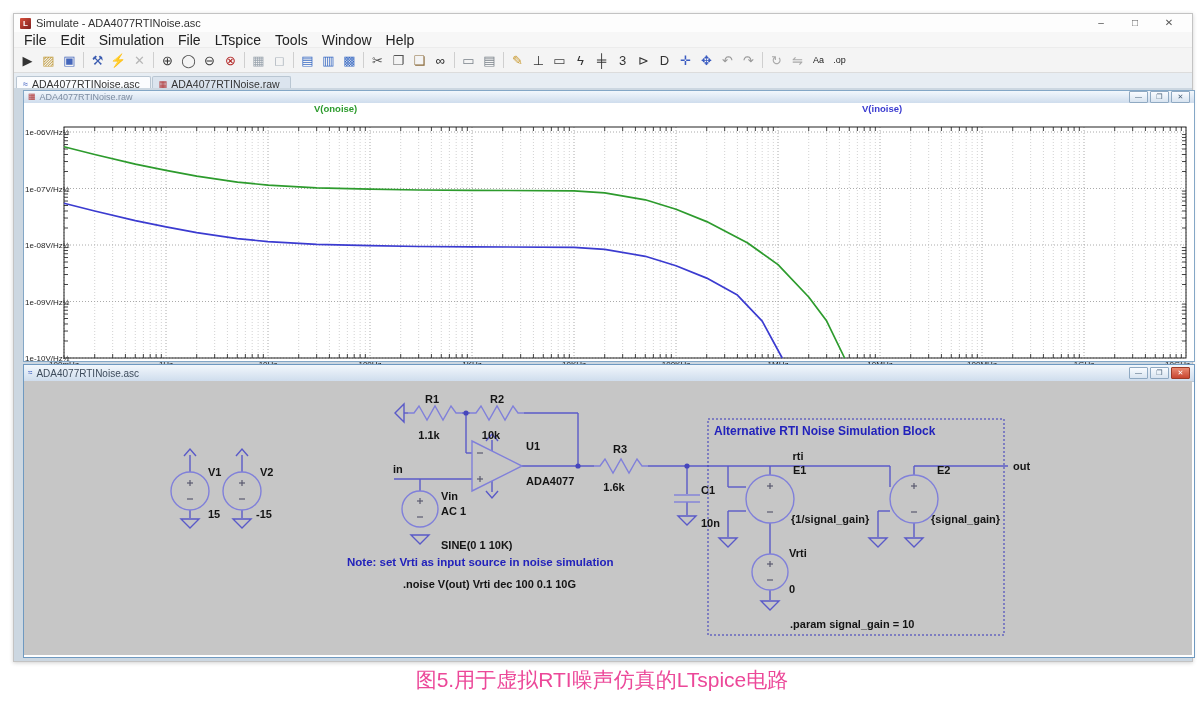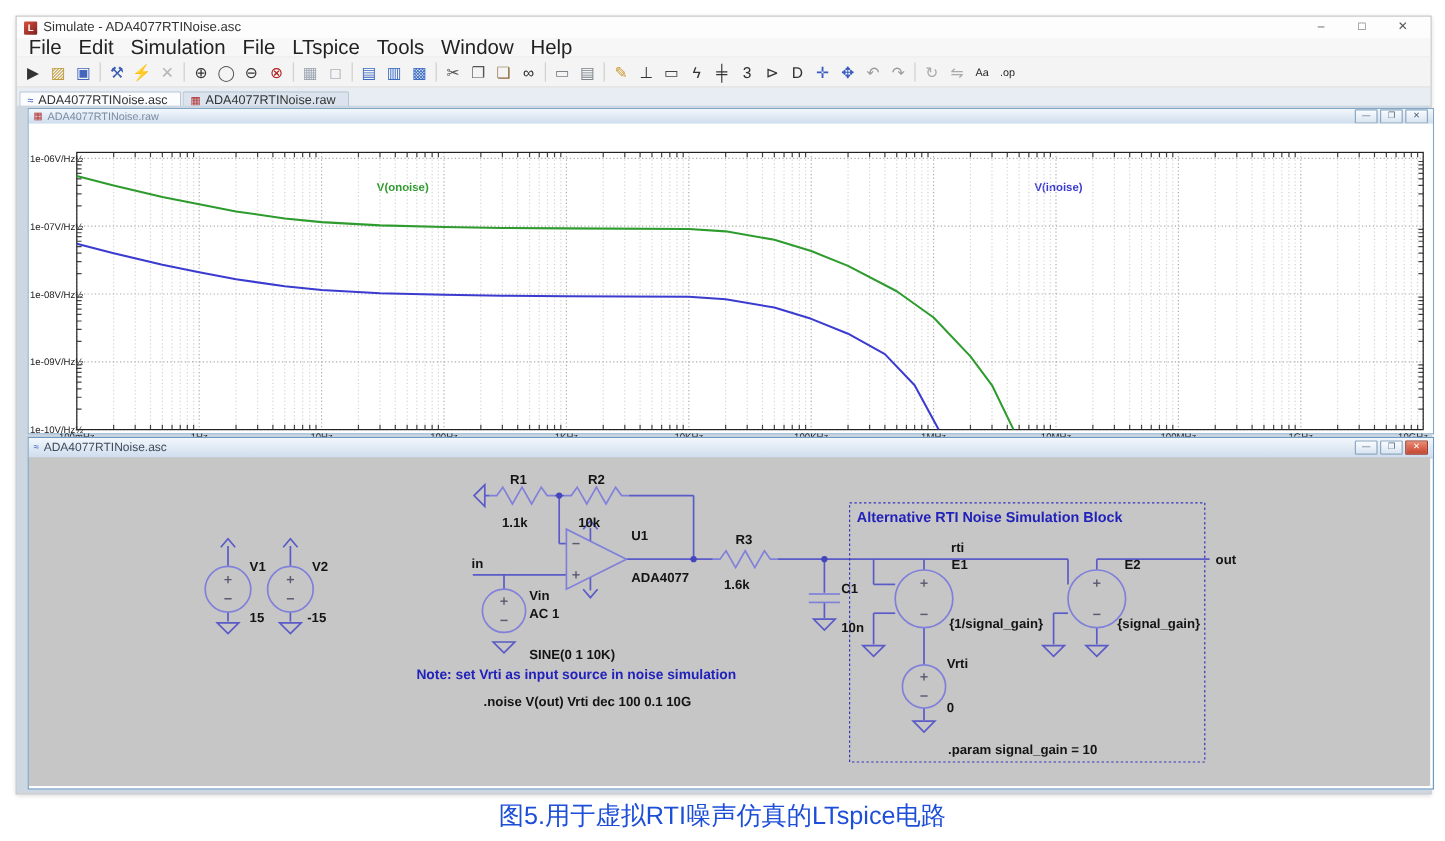--- a/index.html
+++ b/index.html
@@ -3,21 +3,21 @@
 <meta charset="utf-8">
 <style>
   html,body{margin:0;padding:0;background:#ffffff;}
   body{width:1204px;height:701px;position:relative;font-family:"Liberation Sans",sans-serif;overflow:hidden;}
   .app-window{position:absolute;left:13px;top:13px;width:1178px;height:647px;background:#f2f2f2;border:1px solid #c3c3c3;box-shadow:0 1px 4px rgba(0,0,0,.18);}
   .titlebar{height:18px;display:flex;align-items:center;gap:5px;padding:0 6px;background:#fdfdfd;font-size:11px;color:#333;}
   .logo{width:11px;height:11px;background:linear-gradient(135deg,#d8503c,#7d1f1f);color:#fff;font-size:8px;font-weight:bold;display:flex;align-items:center;justify-content:center;border-radius:1px;}
   .win-controls{margin-left:auto;display:flex;gap:0;}
   .win-btn{width:34px;text-align:center;font-size:10px;color:#555;line-height:18px;}
   .menubar{display:flex;padding:0 3px;background:#f7f7f7;border-bottom:1px solid #ececec;height:15px;align-items:center;}
-  .menu-item{font-size:17px;color:#222;padding:0 7px;}
+  .menu-item{font-size:14px;color:#222;padding:0 7px;}
   .toolbar{display:flex;align-items:center;padding:1px 3px;background:#f4f4f4;border-bottom:1px solid #dcdcdc;height:22px;}
   .tool{width:21px;height:20px;display:flex;align-items:center;justify-content:center;font-size:13px;}
   .tool.small{font-size:9px;font-weight:normal;}
   .tool-sep{width:1px;height:16px;background:#cfcfcf;margin:0 3px;}
   .tabbar{display:flex;align-items:flex-end;background:#e7edf3;border-bottom:1px solid #c2cfda;height:19px;padding-left:2px;gap:1px;}
   .tab{display:flex;align-items:center;gap:4px;font-size:10.5px;color:#333;padding:1px 10px 2px 6px;border:1px solid #b9c6d2;border-bottom:none;background:#dbe4ee;border-radius:2px 2px 0 0;}
   .tab.active{background:#fbfcfe;}
   .tab-icon{font-size:9px;line-height:9px;}
   .mdi{position:absolute;left:0;top:74px;right:0;bottom:0;background:#ccd7e1;}
   .child{position:absolute;background:#ffffff;border:1px solid #84a7c6;}
@@ -25,35 +25,35 @@
   .raw-window{left:9px;top:2px;width:1170px;height:270px;}
   .raw-window .child-titlebar{height:12px;font-size:9px;color:#7b8ba0;}
   .asc-window{left:9px;top:276px;width:1170px;height:292px;border-color:#6f99c0;}
   .asc-window .child-titlebar{height:16px;font-size:10px;color:#3e4c5c;}
   .cw-icon{font-size:8px;line-height:8px;}
   .cw-buttons{margin-left:auto;display:flex;gap:2px;}
   .cbtn{width:17px;height:10px;border:1px solid #8fa9c2;background:linear-gradient(#fafcff,#d8e4f0);font-size:7px;line-height:9px;text-align:center;color:#49617a;border-radius:1px;}
   .cbtn.red{background:linear-gradient(#ea8a72,#c84530);border-color:#9c3a27;color:#fff;}
   .plot-content{position:absolute;left:0;top:12px;right:0;bottom:0;background:#fff;}
   .trace-labels{position:absolute;left:0;top:0;width:100%;height:12px;font-size:9.5px;font-weight:bold;}
-  .trace-label{position:absolute;top:0;margin-top:48px;}
+  .trace-label{position:absolute;top:0;}
   .lbl-onoise{left:290px;}
   .lbl-inoise{left:838px;}
   #plot-svg{position:absolute;left:0;top:12px;}
   #schem-svg{position:absolute;left:0;top:16px;}
   .wire{stroke:#5a5ac8;stroke-width:1.4;fill:none;}
   .body{stroke:#8080da;stroke-width:1.4;fill:none;}
   .mark{stroke:#5a5a70;stroke-width:1.2;fill:none;}
   .dot{fill:#4646bc;stroke:none;}
   .dash{stroke:#3434bb;stroke-width:1;fill:none;stroke-dasharray:2,2;}
   .slabel{font:700 11px "Liberation Sans",sans-serif;fill:#141414;}
   .sblue{font:700 11.5px "Liberation Sans",sans-serif;fill:#2222bb;}
   .stitle{font:700 12px "Liberation Sans",sans-serif;fill:#2222bb;}
   .ticktxt{font:8px "Liberation Sans",sans-serif;fill:#222;}
-  .caption{position:absolute;left:0;top:666px;width:1204px;text-align:center;font-size:21px;color:#1d4ed8;}
+  .caption{position:absolute;left:0;top:666px;width:1204px;text-align:center;font-size:21px;color:#ec4899;}
 </style>
 </head>
 <body>
 
 <div class="app-window">
   <div class="titlebar">
     <div class="logo">L</div>
     <span>Simulate - ADA4077RTINoise.asc</span>
     <div class="win-controls" id="win-controls">
         <div class="win-btn">–</div>

